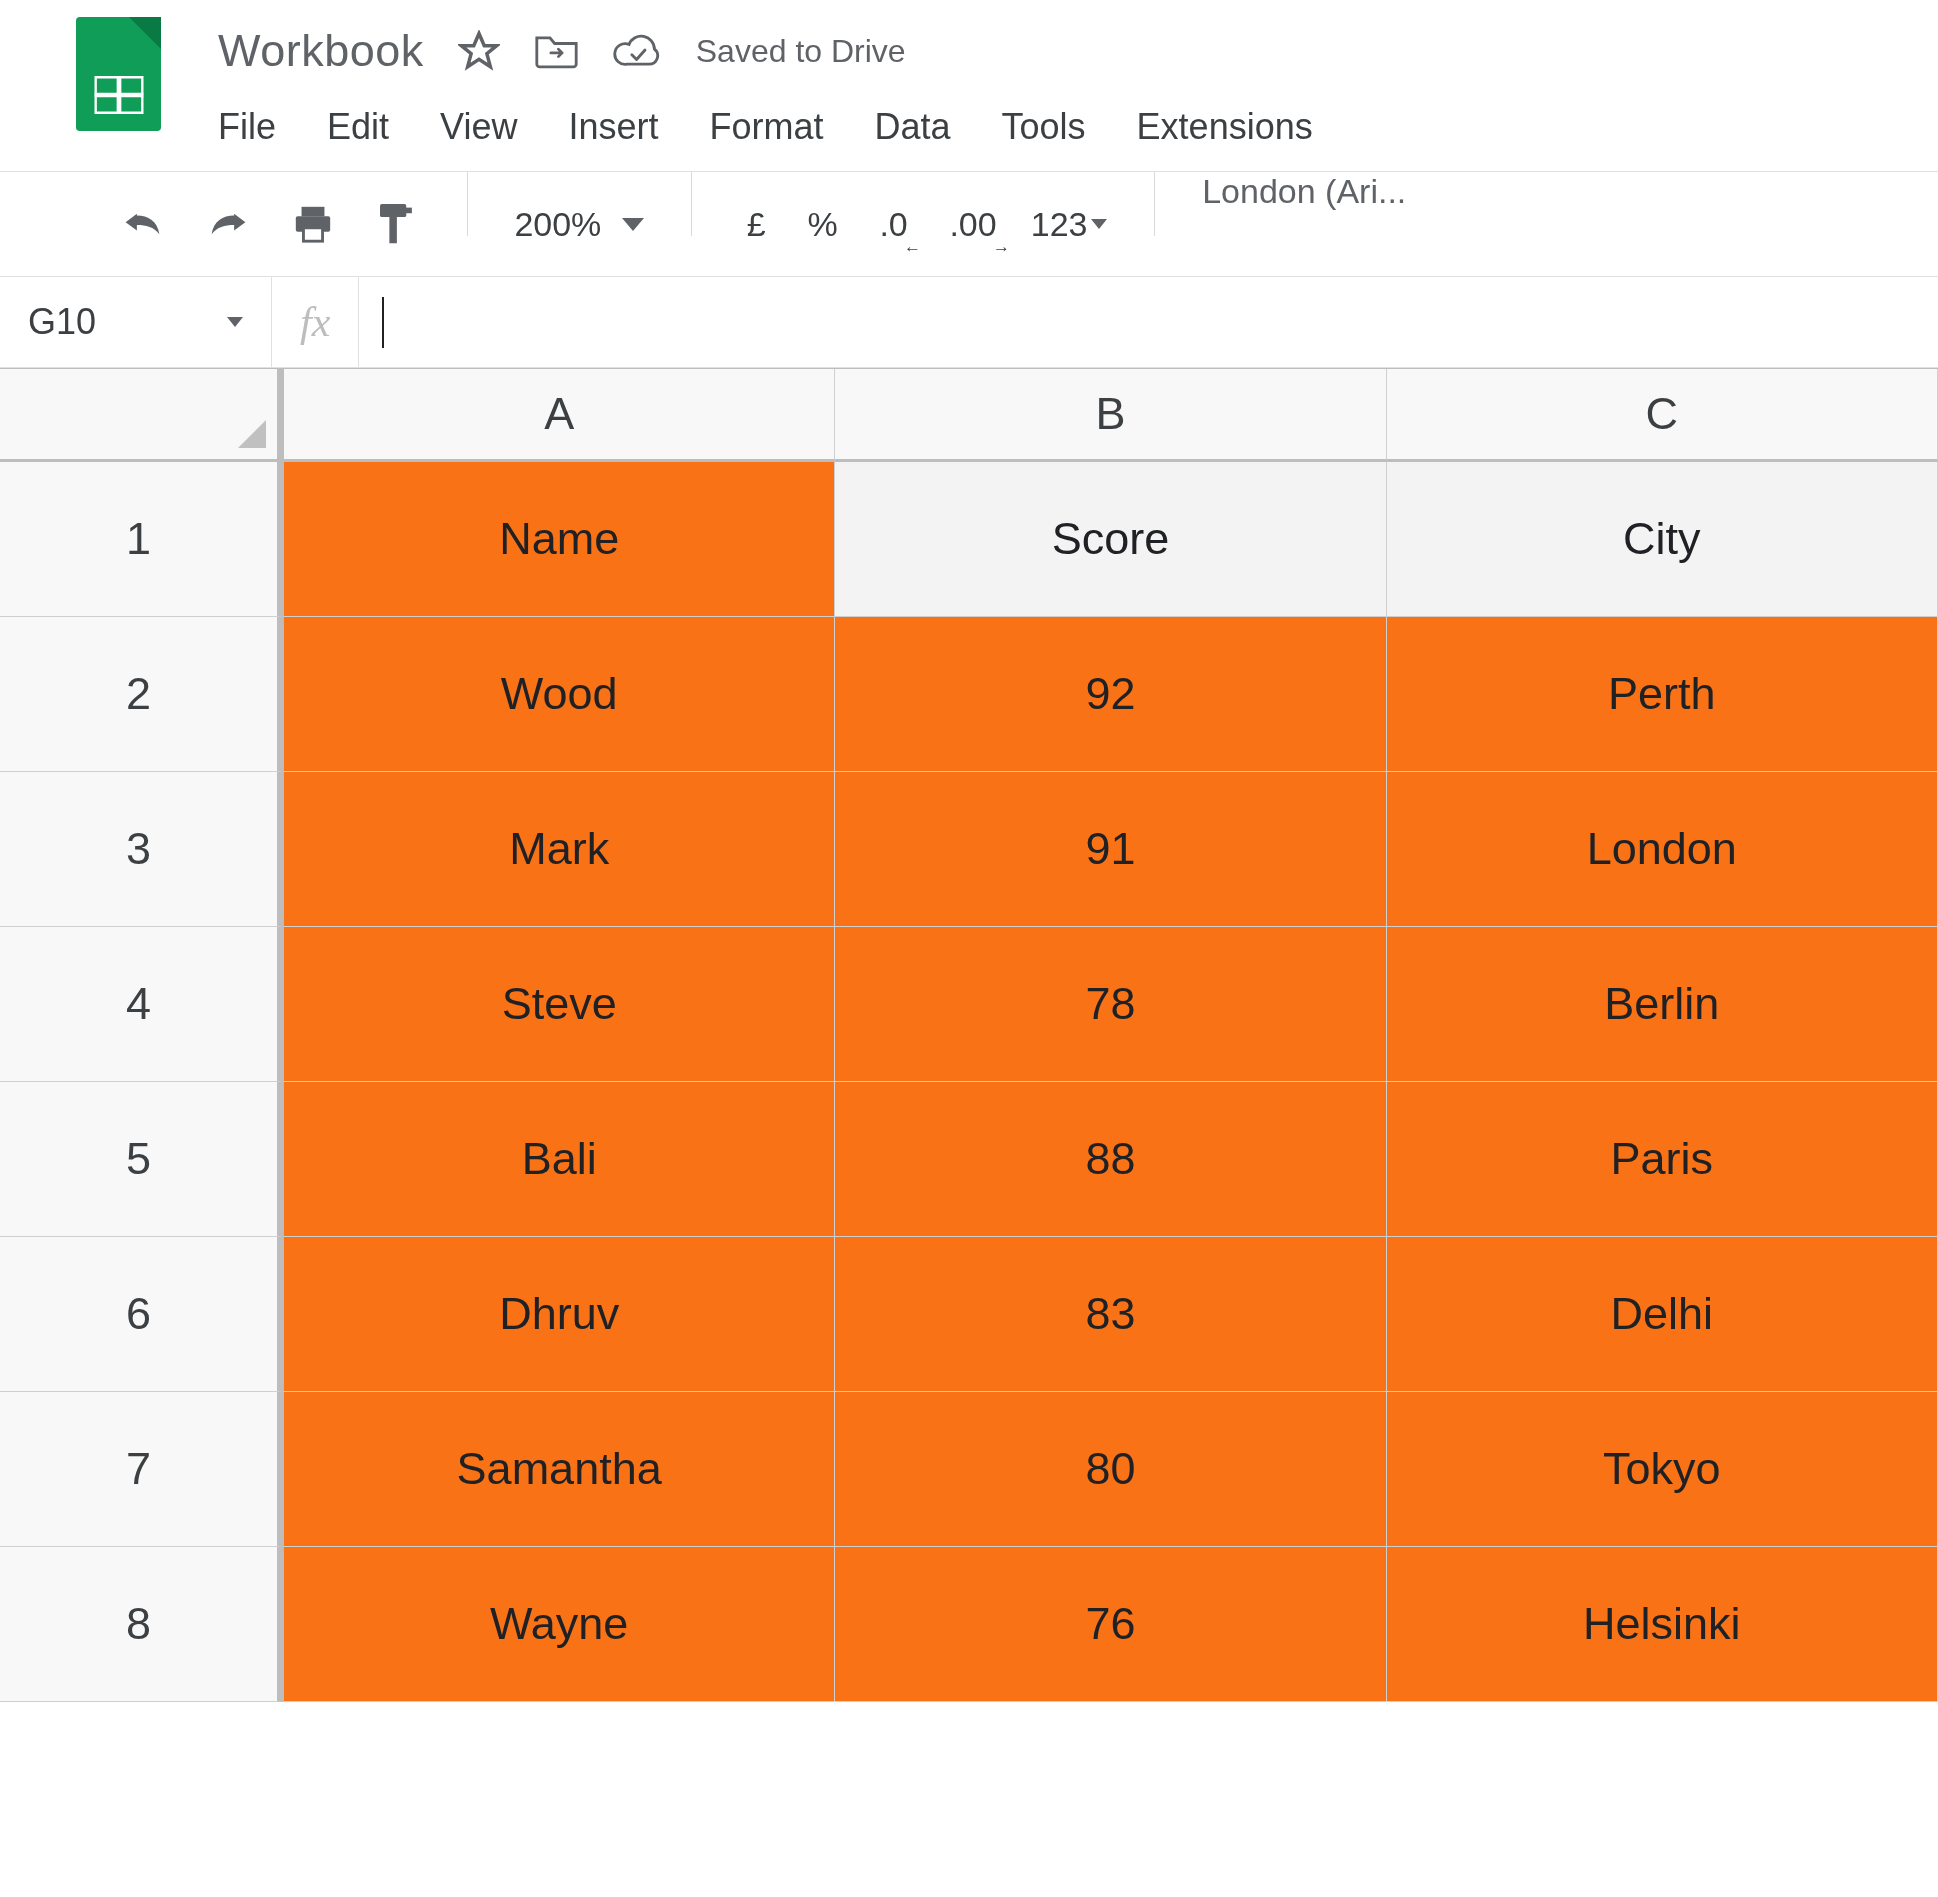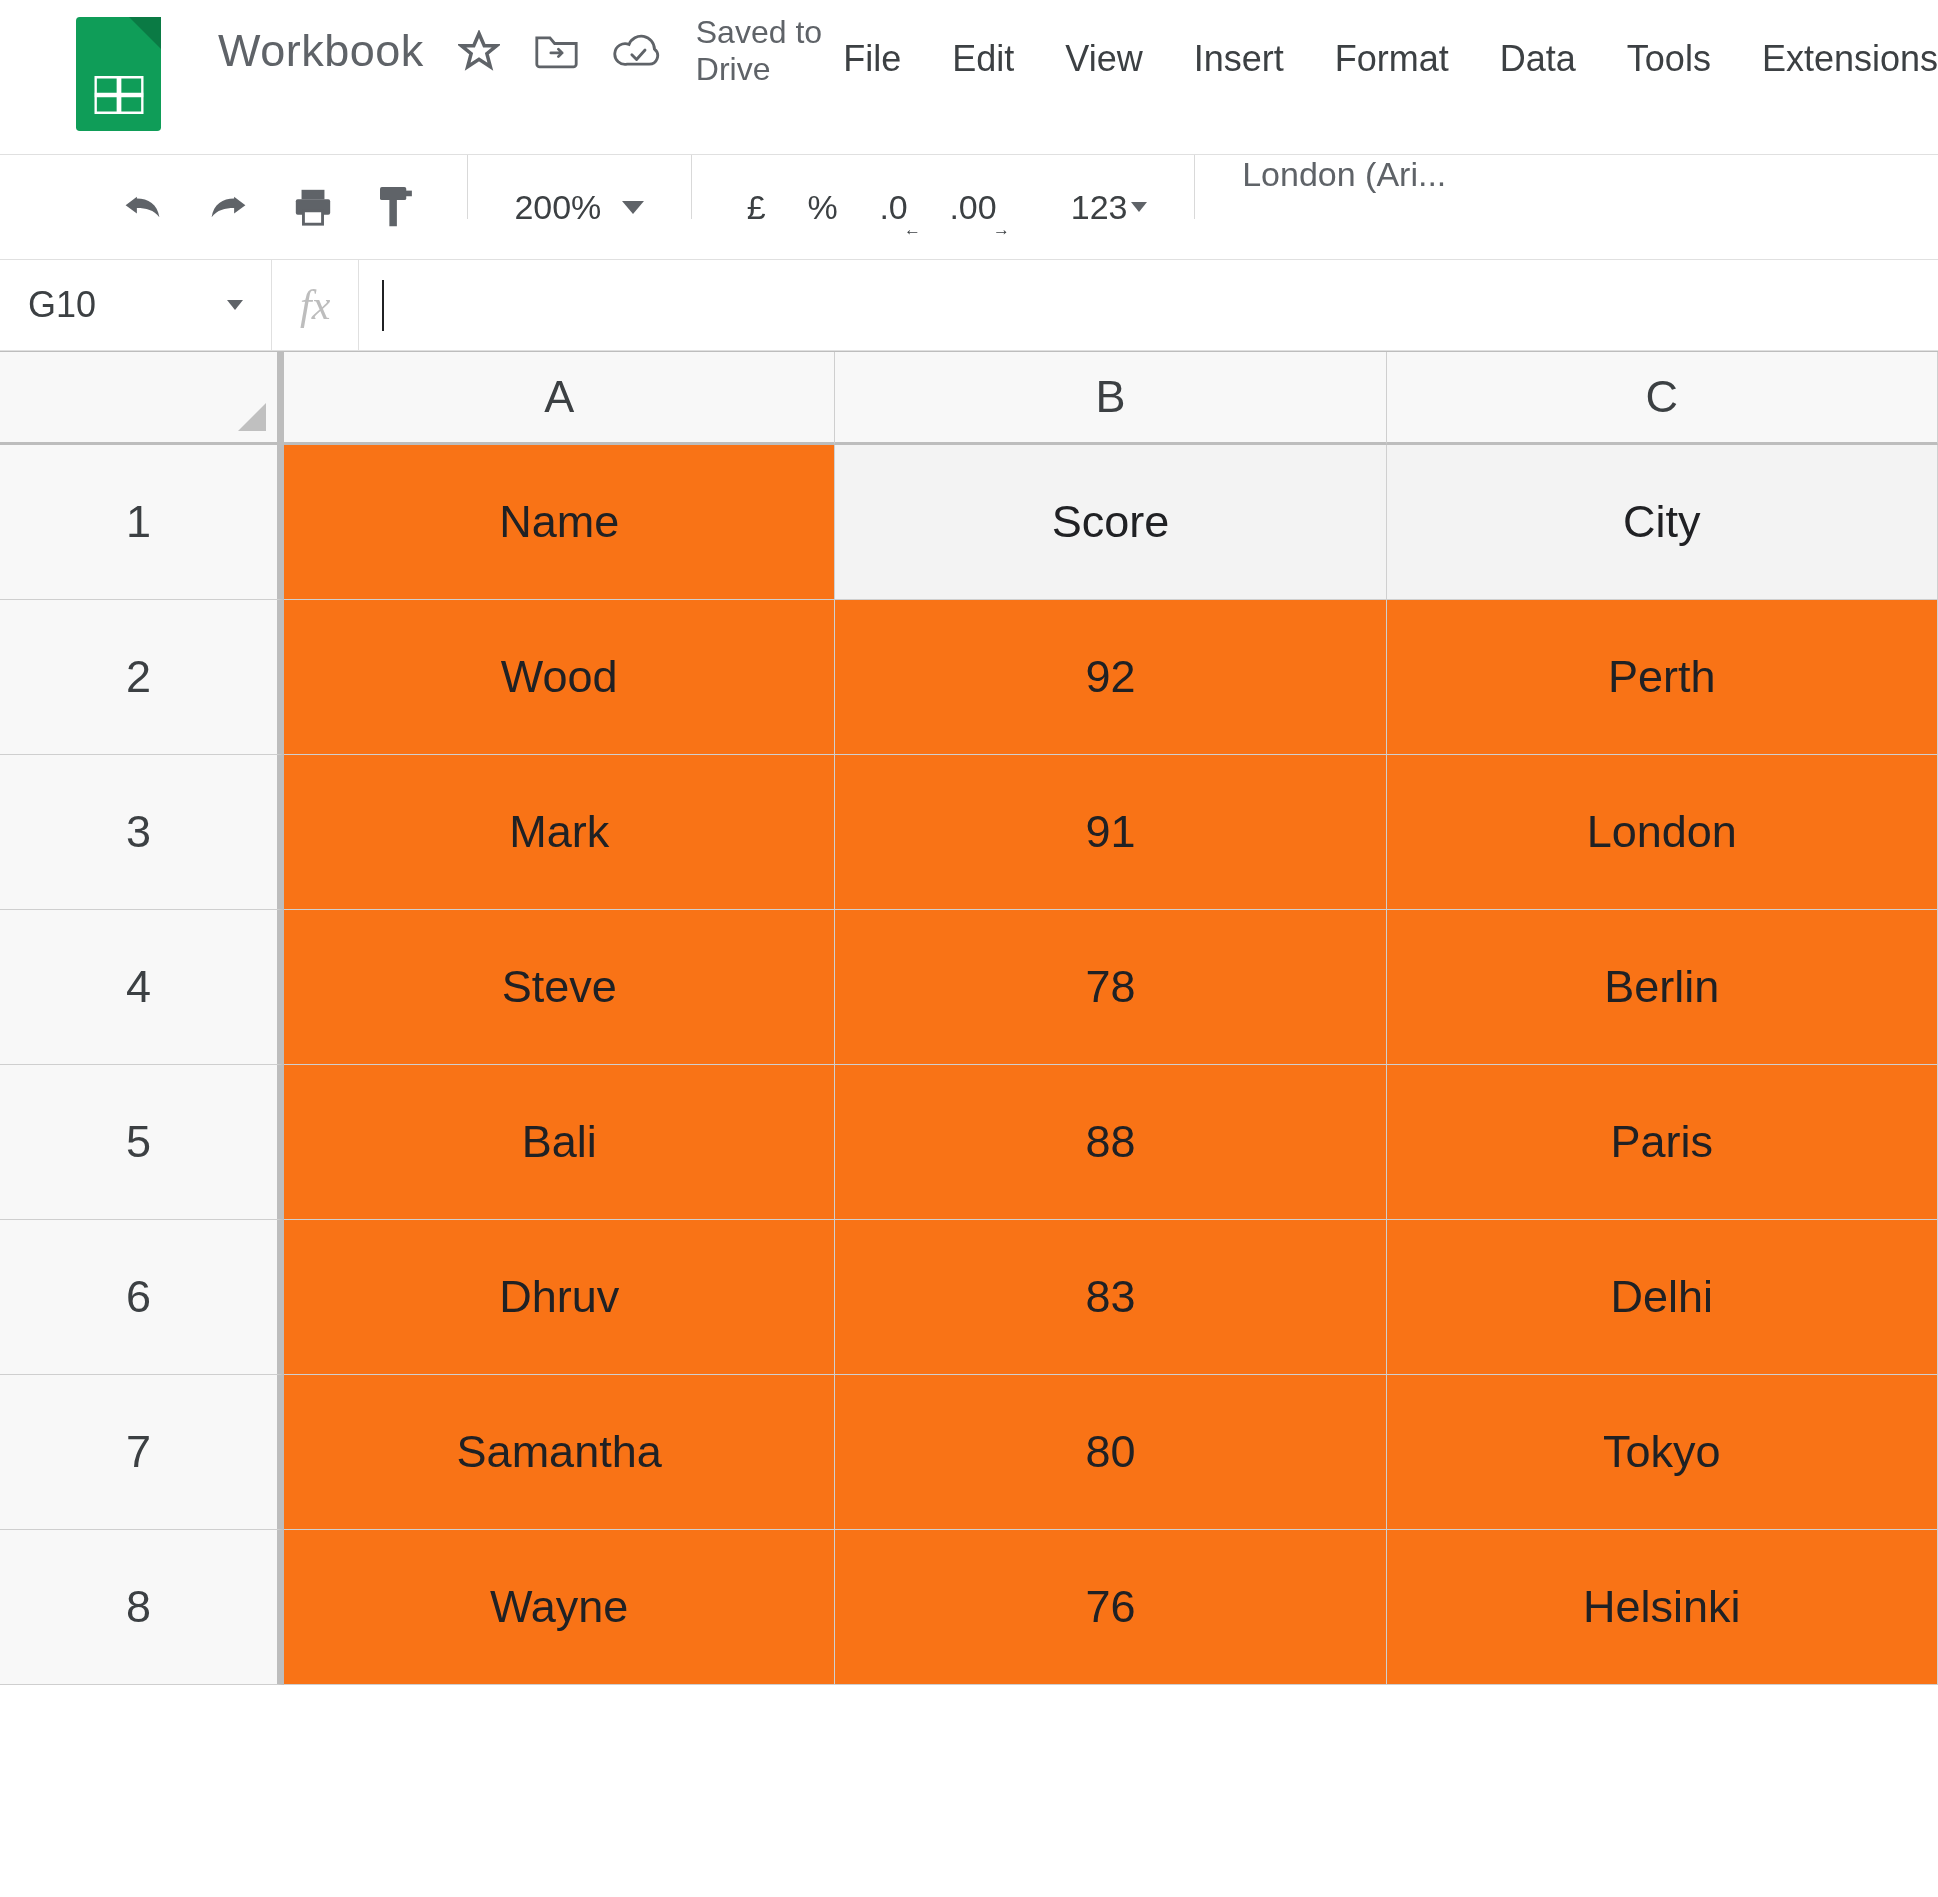--- a/index.html
+++ b/index.html
@@ -33,21 +33,21 @@
     background: #0a7a44;
     clip-path: polygon(0 0, 100% 100%, 100% 0);
   }
   .logo .grid-icon {
     position: absolute;
     bottom: 17px; left: 50%; transform: translateX(-50%);
     width: 49px; height: 38px;
   }
   .logo .grid-icon svg { display: block; }
 
-  .title-block { display: flex; }
+  .title-block { display: flex; flex-direction: column; }
   .title-line {
     display: flex; align-items: center;
     gap: 34px;
     height: 68px;
   }
   .doc-title {
     font-size: 45px;
     color: #5f6368;
     letter-spacing: 0.5px;
   }
@@ -105,21 +105,21 @@
     font-size: 34px; color: #3c4043;
     padding: 3.8px 7.6px;
     cursor: pointer;
   }
   .fmt-group { display: flex; align-items: center; gap: 26.5px; }
   .decinc { position: relative; }
   .decinc .arrow {
     position: absolute; bottom: -9.5px;
     font-size: 17px; color: #3c4043;
   }
-  .num-fmt { display: flex; align-items: center; gap: 3.8px; font-size: 34px; color:#3c4043; cursor:pointer;margin-left:40px;}
+  .num-fmt { display: flex; align-items: center; gap: 3.8px; font-size: 34px; color:#3c4043; cursor:pointer;}
   .font-picker {
     font-size: 34px; color: #5f6368;
     white-space: nowrap; overflow: hidden; text-overflow: ellipsis;
     max-width: 265px;
   }
 
   
   .fxbar {
     display: flex; align-items: center;
     height: 91px;

